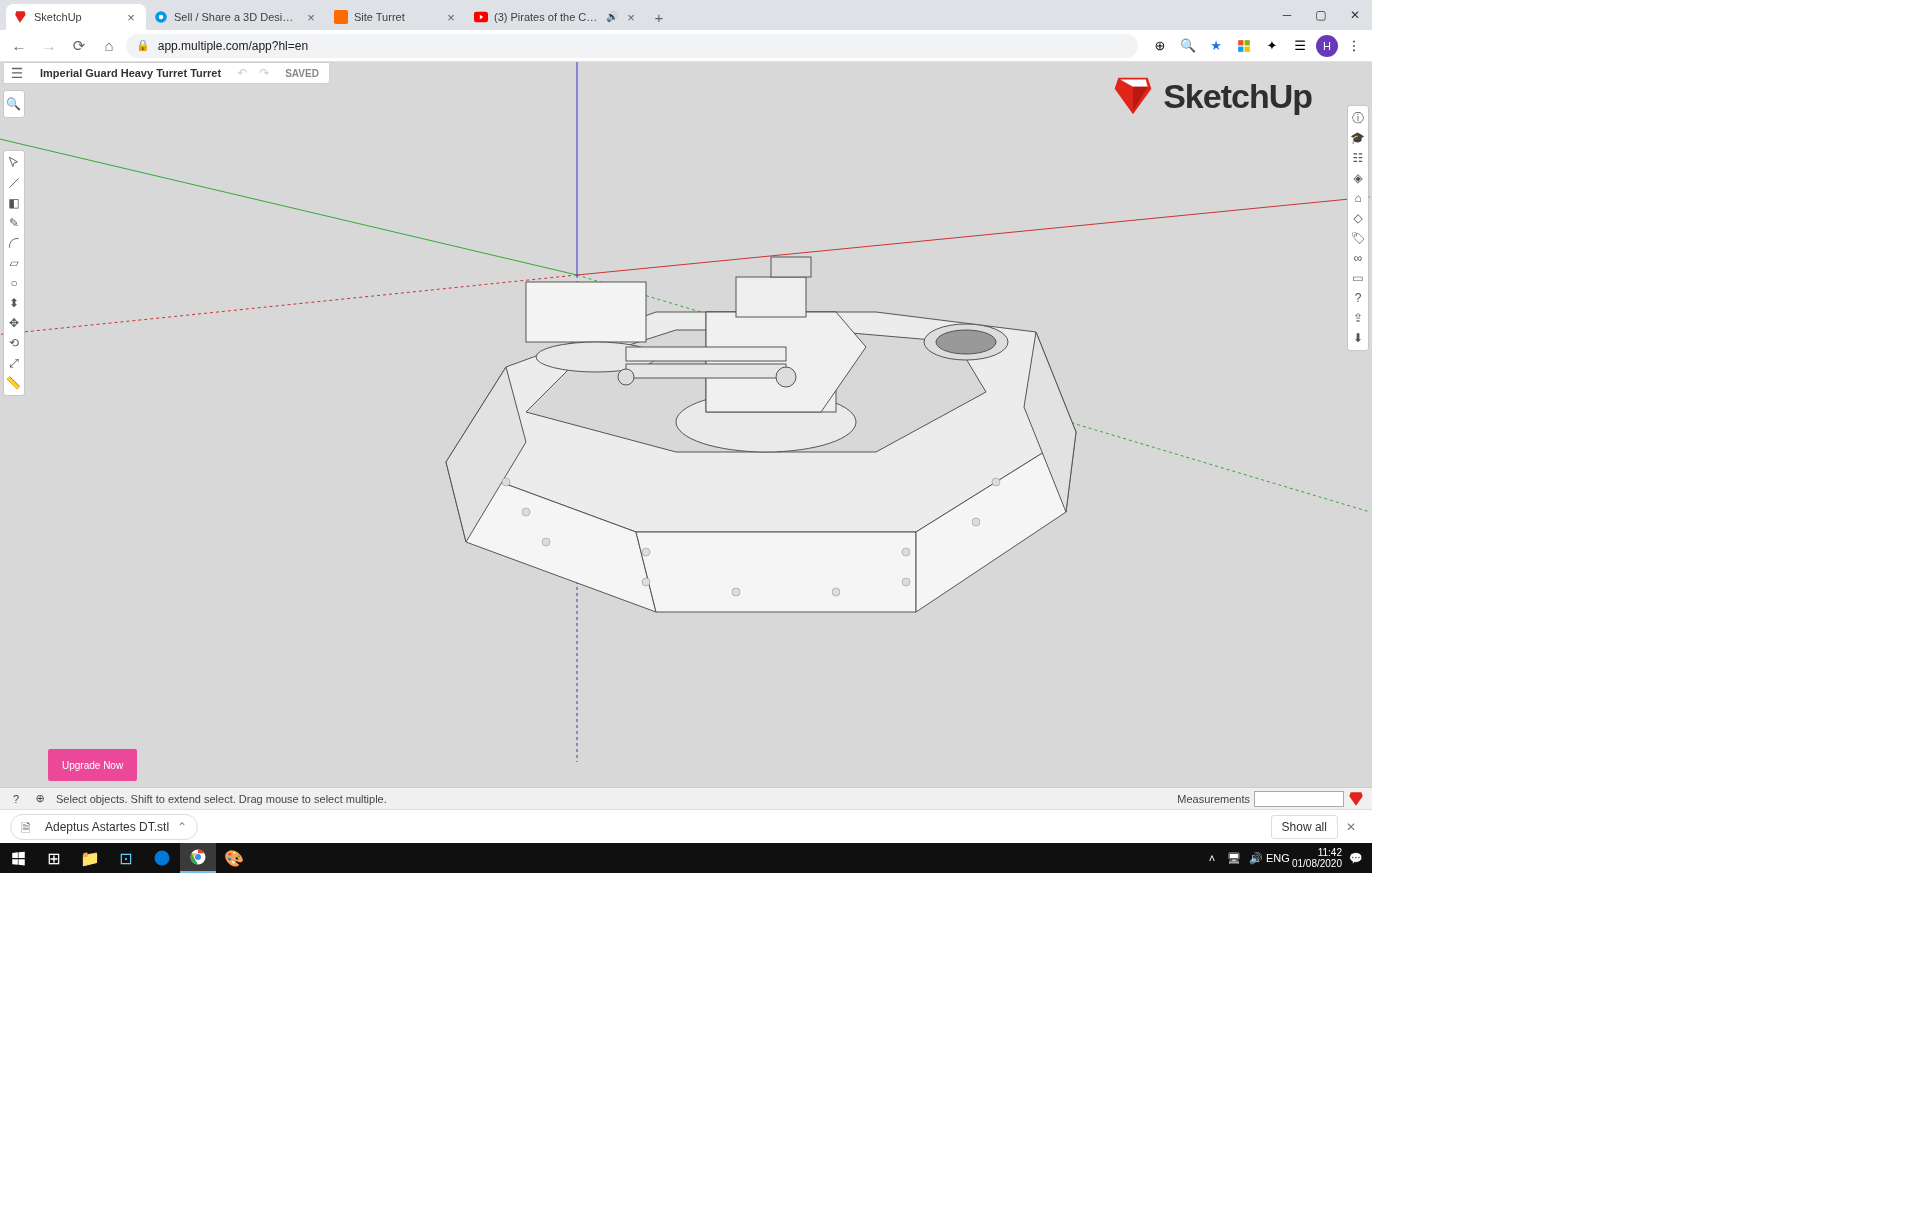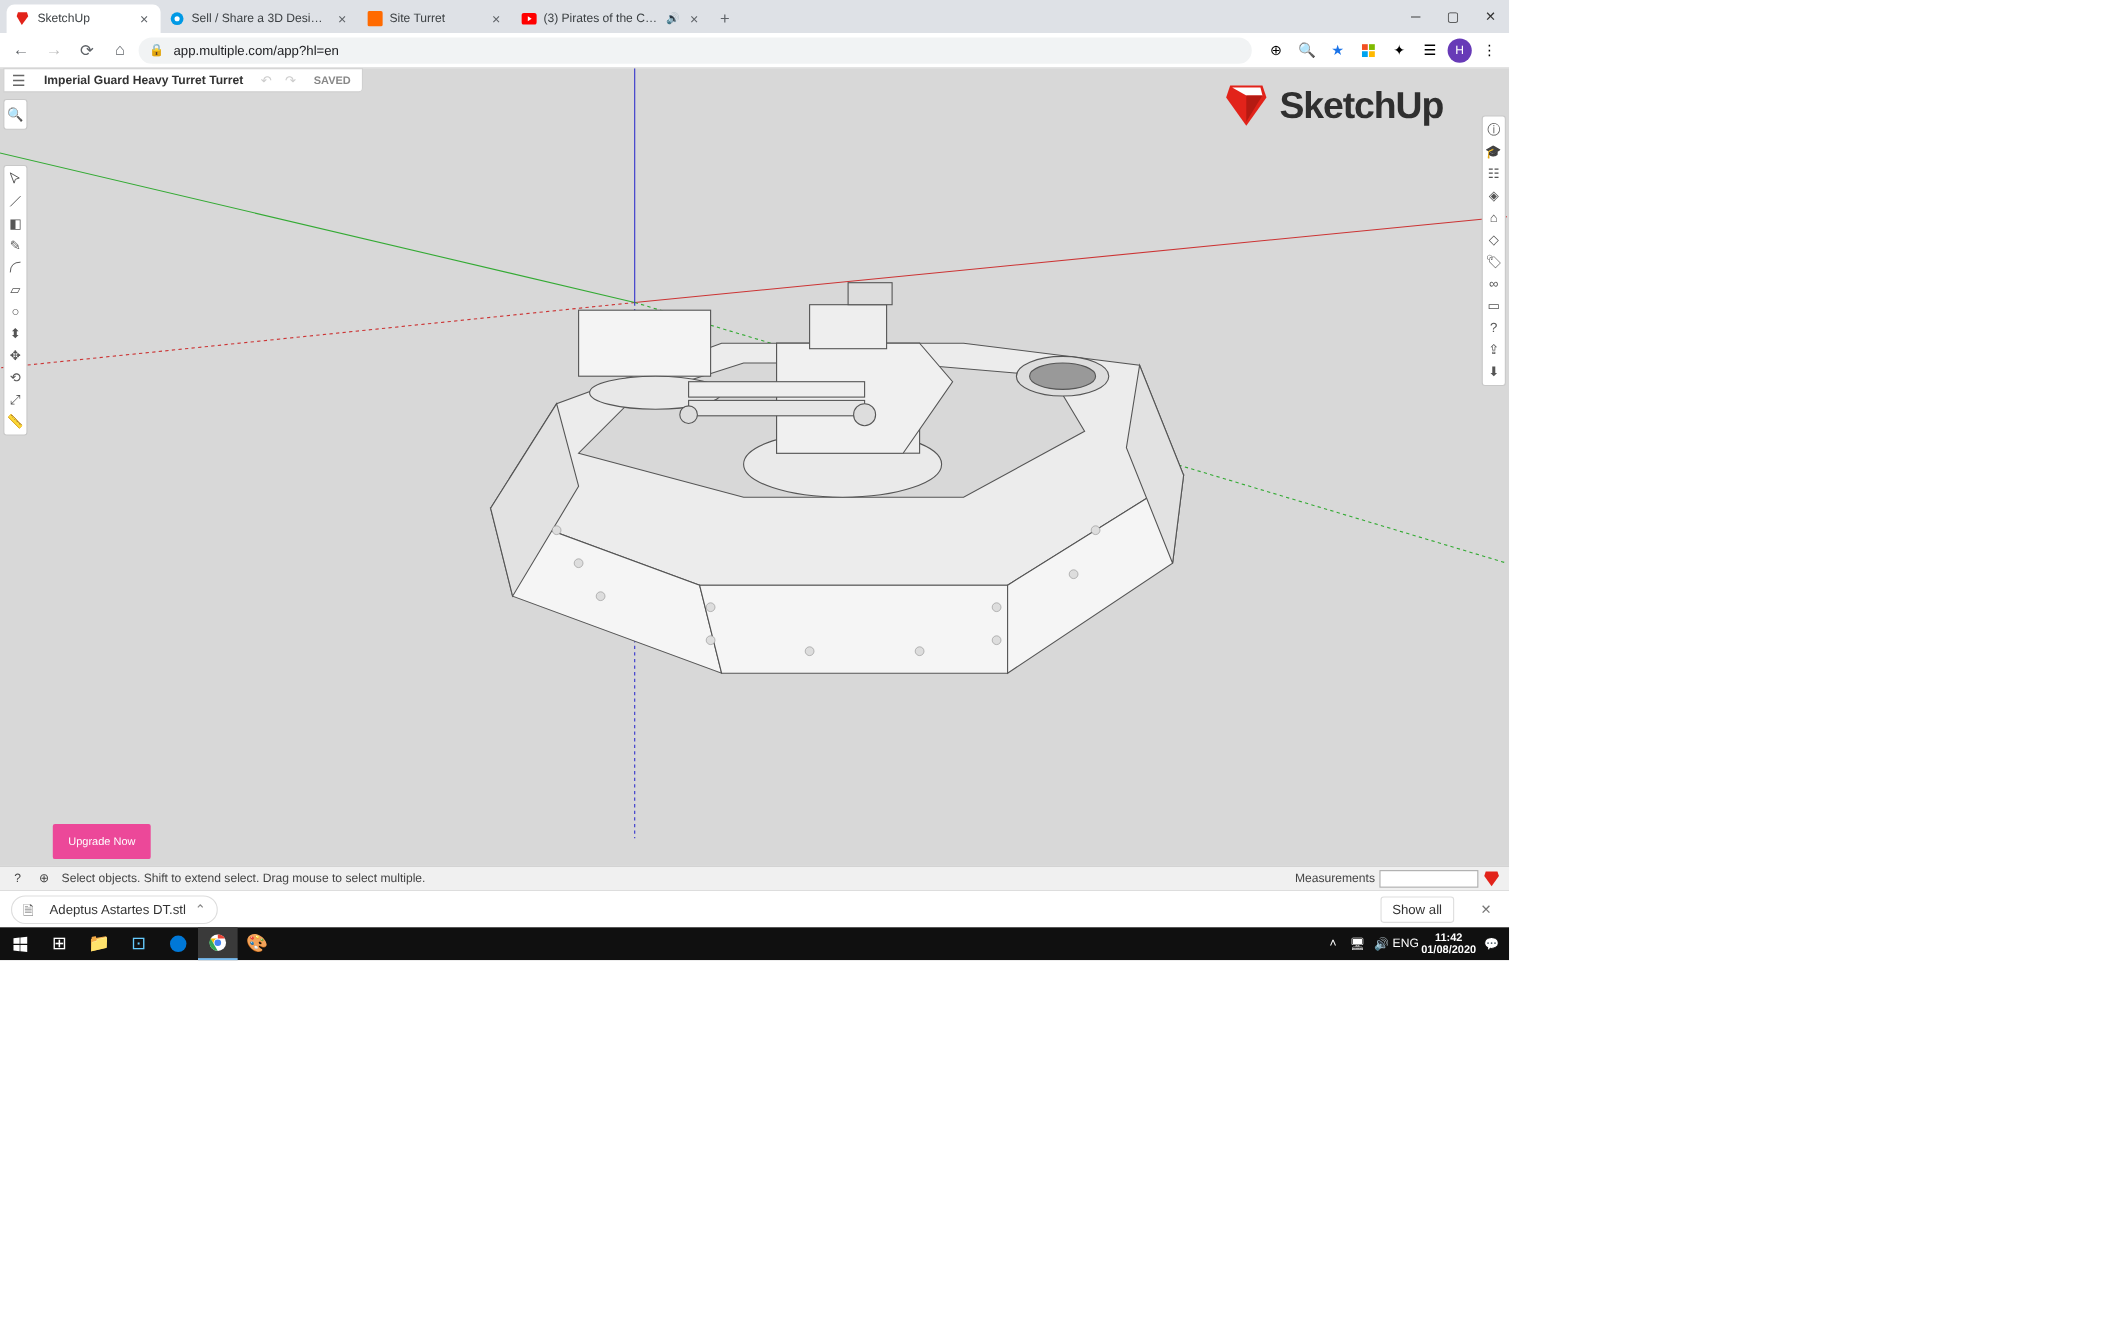--- a/index.html
+++ b/index.html
@@ -57,30 +57,30 @@
 
 .statusbar { position: absolute; bottom: 64px; left: 0; right: 0; height: 22px; background: #f0f0f0; border-top: 1px solid #ccc; display: flex; align-items: center; font-size: 11px; color: #444; padding: 0 8px; gap: 8px; }
 .statusbar .meas { margin-left: auto; display: flex; align-items: center; gap: 4px; }
 .statusbar .meas input { width: 90px; height: 16px; border: 1px solid #aaa; font-size: 10px; padding: 0 3px; }
 .status-icon { width: 16px; height: 16px; display: flex; align-items: center; justify-content: center; }
 
 
 .downloads { position: absolute; bottom: 30px; left: 0; right: 0; height: 34px; background: #fff; border-top: 1px solid #ddd; display: flex; align-items: center; padding: 0 10px; font-size: 12px; color: #333; }
 .dl-item { height: 26px; border: 1px solid #ddd; border-radius: 14px; display: flex; align-items: center; padding: 0 10px; gap: 8px; }
 .dl-icon { width: 16px; height: 16px; color: #666; }
-.dl-right { margin-left: auto; display: flex; align-items: center; gap: 18px; }
+.dl-right { margin-left: auto; display: flex; align-items: center; gap: 2px; }
 .showall { height: 24px; border: 1px solid #ddd; border-radius: 3px; padding: 0 10px; font-size: 12px; display: flex; align-items: center; }
 
 
 .taskbar { position: absolute; bottom: 0; left: 0; right: 0; height: 30px; background: #101010; display: flex; align-items: center; }
 .task-item { width: 36px; height: 30px; display: flex; align-items: center; justify-content: center; }
 .task-item.active { border-bottom: 2px solid #76b9ed; background: #3a3a3a; }
 .task-tray { margin-left: auto; display: flex; align-items: center; color: #fff; font-size: 10px; gap: 6px; padding-right: 8px; }
 .tray-icon { width: 16px; height: 16px; display: flex; align-items: center; justify-content: center; font-size: 11px; }
-.tray-datetime { text-align: center; line-height: 1.1; font-weight: bold; }
+.tray-datetime { text-align: right; line-height: 1.1; }
 
 
 .model { position: absolute; left: 50%; top: 48%; transform: translate(-50%, -50%); }
 </style>
 </head>
 <body>
 
 <div class="tab-strip">
   <div class="tab">
     <svg class="favicon" viewBox="0 0 24 24">

